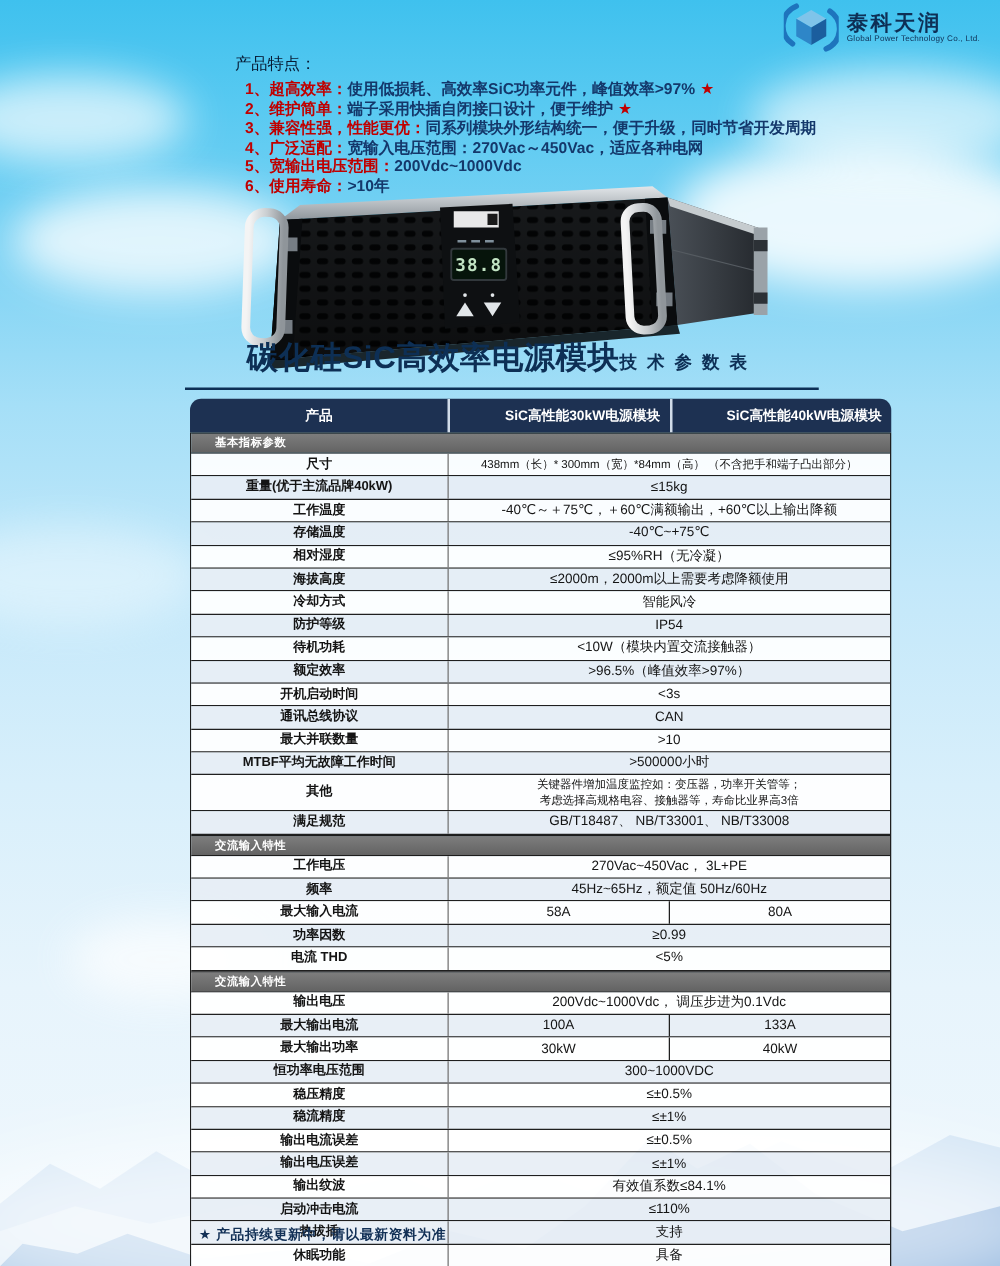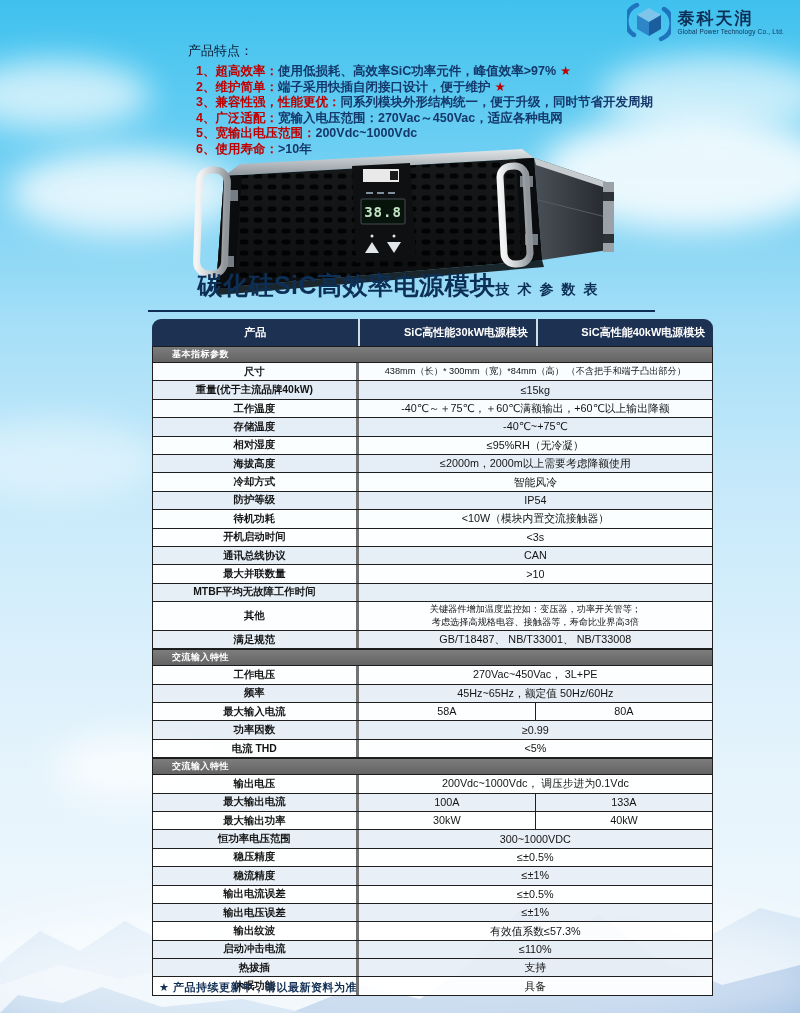--- a/index.html
+++ b/index.html
@@ -40,21 +40,21 @@
   .spec-table{position:absolute;top:319px;left:152px;width:561px;color:#141414;}
   .spec-header{display:flex;height:27px;background:#1d3152;border-radius:9px 9px 0 0;color:#ffffff;font-weight:bold;font-size:11px;overflow:hidden;}
   .hcell{display:flex;align-items:center;justify-content:center;box-sizing:border-box;}
   .hcell.c-1{width:36.8%;}
   .hcell.c-2,.hcell.c-3{width:31.6%;border-left:2px solid rgba(230,240,250,.9);padding-left:36px;}
   .spec-body{border-left:1px solid #1f1f1f;border-right:1px solid #1f1f1f;}
   .section-bar{height:15px;background:linear-gradient(#7d7d7d,#636363);color:#fff;font-size:9px;font-weight:bold;display:flex;align-items:center;padding-left:19px;border-top:1px solid #1c1c1c;border-bottom:1px solid #1c1c1c;letter-spacing:.5px;}
   .spec-row{display:flex;min-height:17.4px;background:rgba(255,255,255,.93);border-bottom:1px solid #1f1f1f;}
   .spec-row.alt{background:rgba(231,238,245,.93);}
   .cell{display:flex;align-items:center;justify-content:center;text-align:center;padding:1px 3px;box-sizing:border-box;}
-  .cell.label{width:36.8%;border-right:3px solid #737373;font-weight:bold;font-size:10.4px;line-height:1.15;text-align:right;}
+  .cell.label{width:36.8%;border-right:1px solid #737373;font-weight:bold;font-size:10.4px;line-height:1.15;text-align:right;}
   .cell.val{flex:1;font-size:10.8px;line-height:1.2;}
   .cell.val.second{border-left:1px solid #1f1f1f;}
   .cell.val.small{font-size:9.2px;white-space:pre-line;line-height:1.4;}
 
   .footnote{position:absolute;top:980px;left:159px;font-size:11px;font-weight:bold;color:#123056;letter-spacing:.5px;}
 </style>
 </head>
 <body>
 
 <div class="page">
@@ -211,34 +211,39 @@
           <div class="cell val">智能风冷</div>
         </div>
         <div class="spec-row alt">
           <div class="cell label">防护等级</div>
           <div class="cell val">IP54</div>
         </div>
         <div class="spec-row">
           <div class="cell label">待机功耗</div>
           <div class="cell val">&lt;10W（模块内置交流接触器）</div>
         </div>
+        <div class="spec-row alt">
+          <div class="cell label">额定效率</div>
+          <div class="cell val">&gt;96.5%（峰值效率&gt;97%）</div>
+        </div>
         <div class="spec-row">
           <div class="cell label">开机启动时间</div>
           <div class="cell val">&lt;3s</div>
         </div>
         <div class="spec-row alt">
           <div class="cell label">通讯总线协议</div>
           <div class="cell val">CAN</div>
         </div>
         <div class="spec-row">
           <div class="cell label">最大并联数量</div>
           <div class="cell val">&gt;10</div>
         </div>
         <div class="spec-row alt">
           <div class="cell label">MTBF平均无故障工作时间</div>
+          <div class="cell val">&gt;500000小时</div>
         </div>
         <div class="spec-row">
           <div class="cell label">其他</div>
           <div class="cell val small">关键器件增加温度监控如：变压器，功率开关管等；
 考虑选择高规格电容、接触器等，寿命比业界高3倍</div>
         </div>
         <div class="spec-row alt">
           <div class="cell label">满足规范</div>
           <div class="cell val">GB/T18487、 NB/T33001、 NB/T33008</div>
         </div>
@@ -294,21 +299,21 @@
         <div class="spec-row">
           <div class="cell label">输出电流误差</div>
           <div class="cell val">≤±0.5%</div>
         </div>
         <div class="spec-row alt">
           <div class="cell label">输出电压误差</div>
           <div class="cell val">≤±1%</div>
         </div>
         <div class="spec-row">
           <div class="cell label">输出纹波</div>
-          <div class="cell val">有效值系数≤57.3%</div>
+          <div class="cell val">有效值系数≤84.1%</div>
         </div>
         <div class="spec-row alt">
           <div class="cell label">启动冲击电流</div>
           <div class="cell val">≤110%</div>
         </div>
         <div class="spec-row alt">
           <div class="cell label">热拔插</div>
           <div class="cell val">支持</div>
         </div>
         <div class="spec-row">

